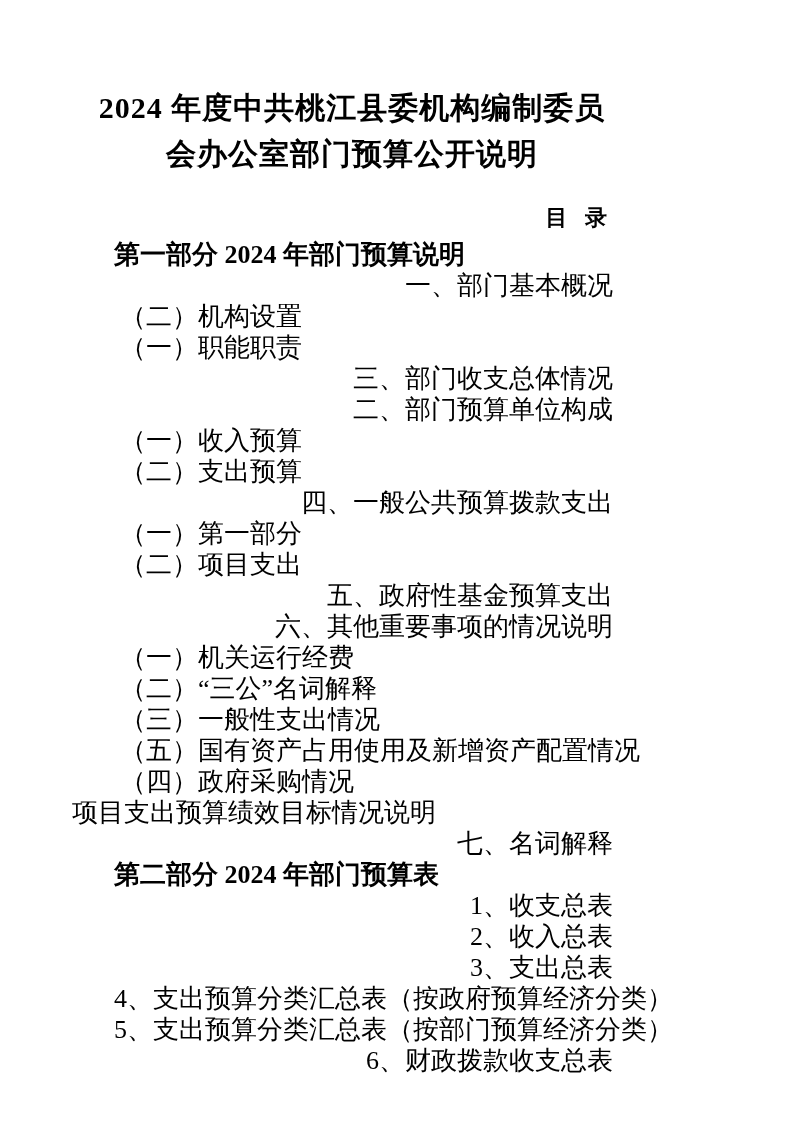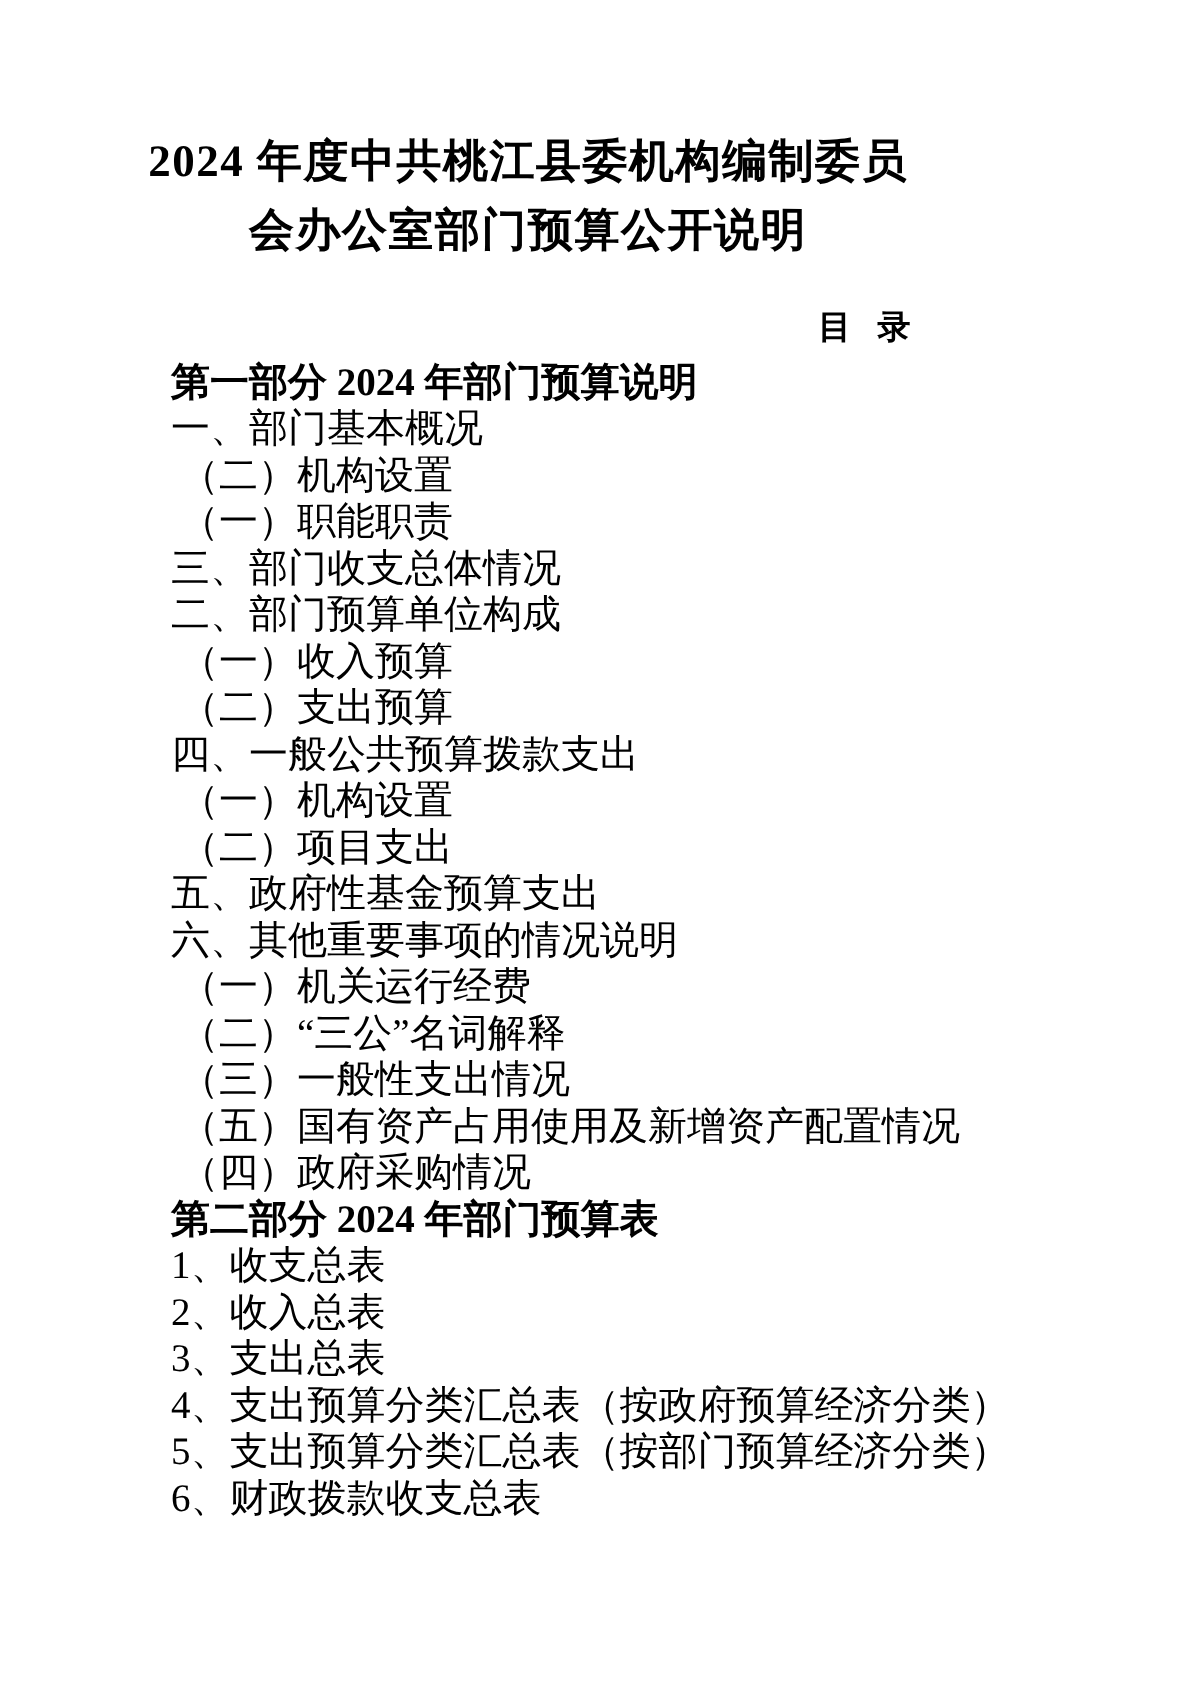--- a/index.html
+++ b/index.html
@@ -49,20 +49,21 @@
     font-size: 26px;
     line-height: 31px;
     white-space: nowrap;
   }
   .lvl-part {
     font-weight: bold;
     padding-left: 42px;
   }
   .lvl-1 {
     padding-left: 42px;
+    text-align: right;
   }
   .lvl-2 {
     padding-left: 48px;
   }
   .lvl-cont {
     padding-left: 0px;
   }
 </style>
 </head>
 <body>
@@ -79,29 +80,31 @@
   <ul class="toc-list" id="toc-list">
       <li class="lvl-part">第一部分 2024 年部门预算说明</li>
       <li class="lvl-1">一、部门基本概况</li>
       <li class="lvl-2">（二）机构设置</li>
       <li class="lvl-2">（一）职能职责</li>
       <li class="lvl-1">三、部门收支总体情况</li>
       <li class="lvl-1">二、部门预算单位构成</li>
       <li class="lvl-2">（一）收入预算</li>
       <li class="lvl-2">（二）支出预算</li>
       <li class="lvl-1">四、一般公共预算拨款支出</li>
-      <li class="lvl-2">（一）机构设置</li>
+      <li class="lvl-2">（一）第一部分</li>
       <li class="lvl-2">（二）项目支出</li>
       <li class="lvl-1">五、政府性基金预算支出</li>
       <li class="lvl-1">六、其他重要事项的情况说明</li>
       <li class="lvl-2">（一）机关运行经费</li>
       <li class="lvl-2">（二）“三公”名词解释</li>
       <li class="lvl-2">（三）一般性支出情况</li>
       <li class="lvl-2">（五）国有资产占用使用及新增资产配置情况</li>
       <li class="lvl-2">（四）政府采购情况</li>
+      <li class="lvl-cont">项目支出预算绩效目标情况说明</li>
+      <li class="lvl-1">七、名词解释</li>
       <li class="lvl-part">第二部分 2024 年部门预算表</li>
       <li class="lvl-1">1、收支总表</li>
       <li class="lvl-1">2、收入总表</li>
       <li class="lvl-1">3、支出总表</li>
       <li class="lvl-1">4、支出预算分类汇总表（按政府预算经济分类）</li>
       <li class="lvl-1">5、支出预算分类汇总表（按部门预算经济分类）</li>
       <li class="lvl-1">6、财政拨款收支总表</li>
     </ul>
 
 </div>

